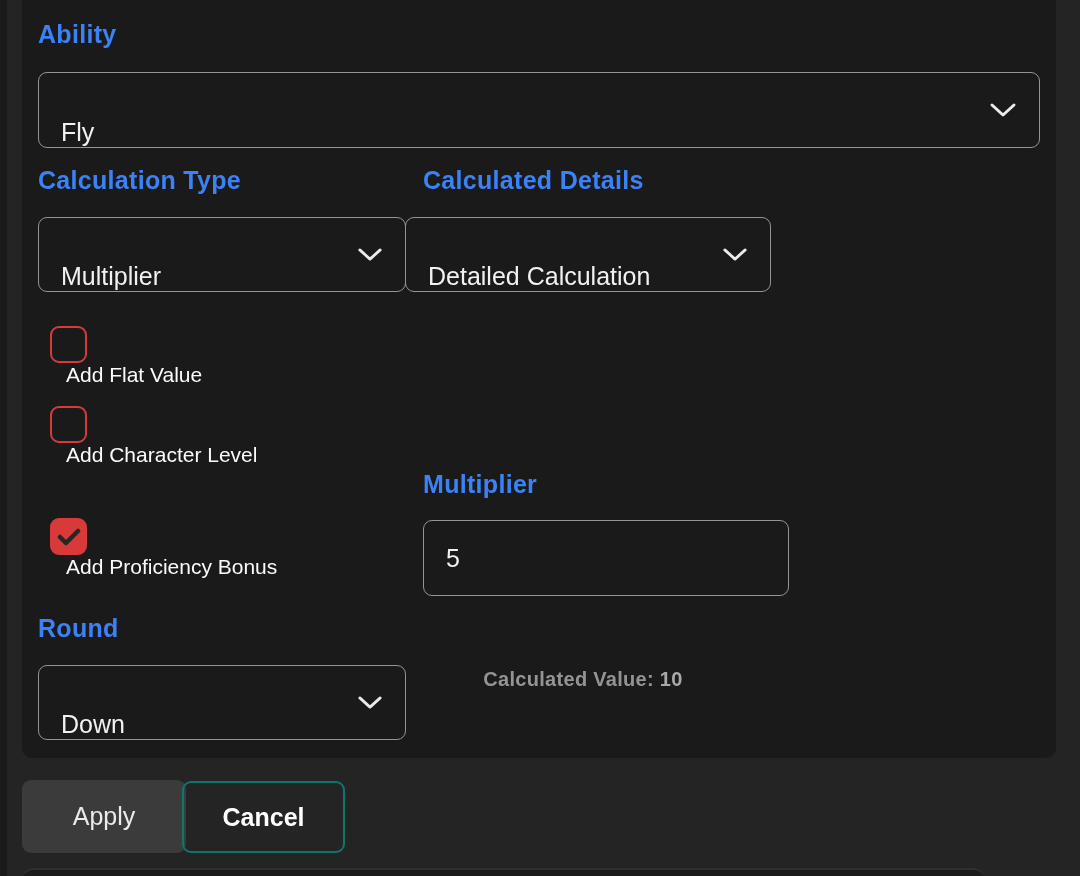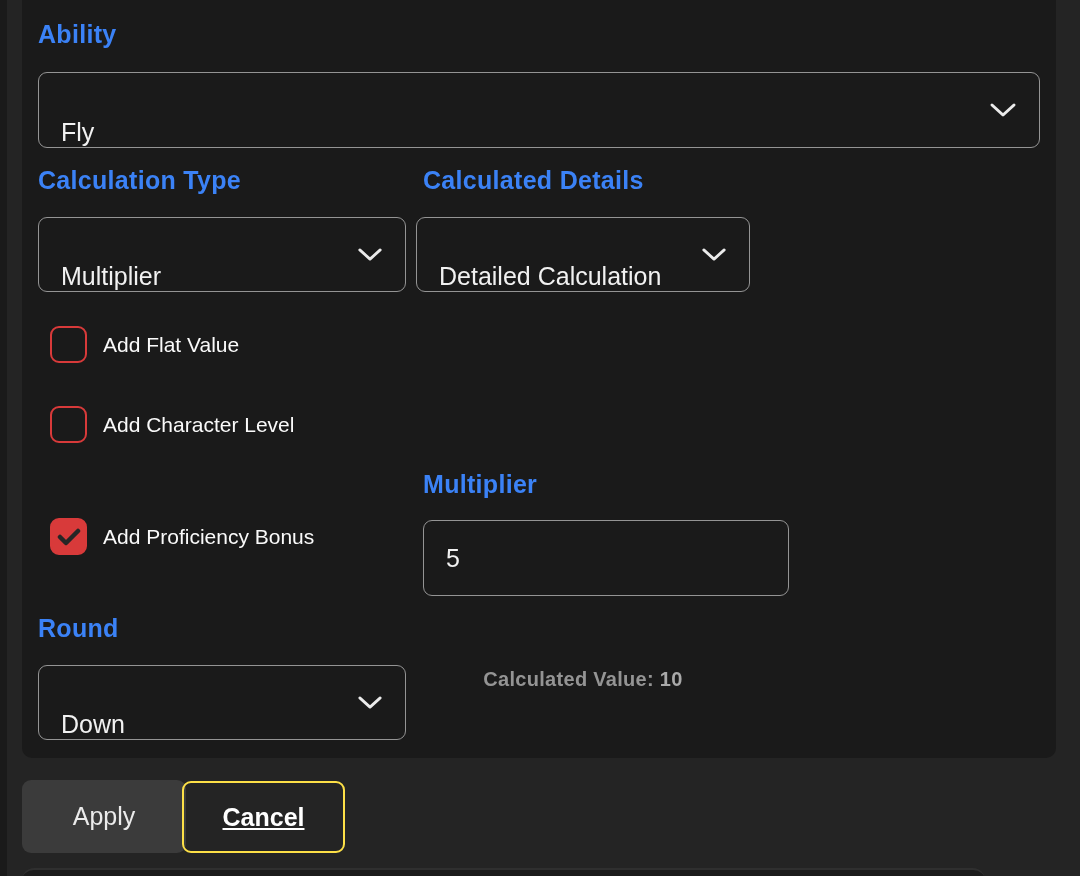--- a/index.html
+++ b/index.html
@@ -41,22 +41,23 @@
     color: #f1f1f1;
     font-size: 25px;
     font-family: "Liberation Sans", sans-serif;
     cursor: pointer;
   }
   .select .value { flex: 1 1 auto; white-space: nowrap; overflow: hidden; margin-top: 44px; }
   .select .chev { flex: 0 0 auto; display: flex; align-items: center; margin-left: 10px; }
   .text-input { cursor: text; outline: none; }
   .checkbox-row {
     position: absolute;
-    display: flex; align-items: center;
+    display: flex; align-items: flex-start;
     cursor: pointer;
+    flex-direction: column;
   }
   .checkbox-box {
     width: 37px; height: 37px;
     border: 2.5px solid #d83a3a;
     border-radius: 9px;
     background: transparent;
     display: flex; align-items: center; justify-content: center;
     flex: 0 0 auto;
   }
   .checkbox-box svg { display: none; }
@@ -89,23 +90,22 @@
     left: 22px; top: 780px; width: 164px; height: 73px;
     background: #3b3b3b;
     color: #ebebeb;
     border: none;
     font-weight: 400;
   }
   .btn-cancel {
     left: 182px; top: 781px; width: 163px; height: 72px;
     background: transparent;
     color: #ffffff;
-    border: 2px solid #fde047;
+    border: 2px solid #0f766e;
     font-weight: 700;
-    text-decoration: underline;
   }
   .bottom-panel {
     position: absolute;
     left: 22px; top: 868px;
     width: 963px; height: 30px;
     background: #1b1b1b;
     border-top: 2px solid #2f2f2f;
     border-radius: 12px 12px 0 0;
   }
 </style>
@@ -133,21 +133,21 @@
 
   <div class="select" style="left:16px; top:231px; width:368px; height:75px;">
     <span class="value">Multiplier</span>
     <span class="chev">
       <svg width="26" height="15" viewBox="0 0 28 16">
           <polyline points="3,3 14,13 25,3" fill="none" stroke="#ebebeb" stroke-width="3" stroke-linecap="round" stroke-linejoin="round"></polyline>
         </svg>
     </span>
   </div>
 
-  <div class="select" style="left:394px; top:231px; width:334px; height:75px;">
+  <div class="select" style="left:383px; top:231px; width:366px; height:75px;">
     <span class="value">Detailed Calculation</span>
     <span class="chev">
       <svg width="26" height="15" viewBox="0 0 28 16">
           <polyline points="3,3 14,13 25,3" fill="none" stroke="#ebebeb" stroke-width="3" stroke-linecap="round" stroke-linejoin="round"></polyline>
         </svg>
     </span>
   </div>
 
   <div class="checkbox-row" style="left:28px; top:340px;">
     <span class="checkbox-box">

